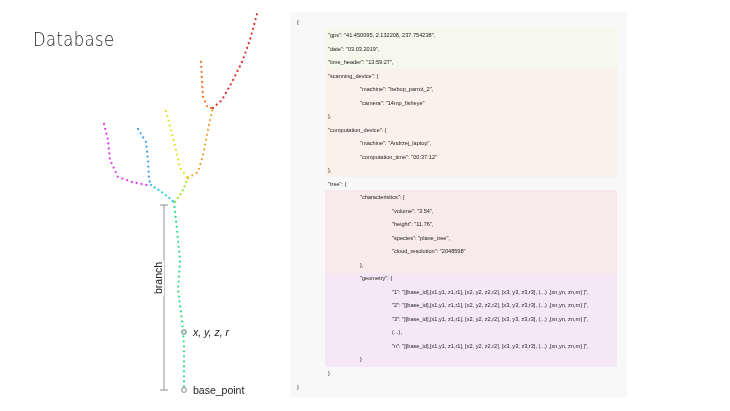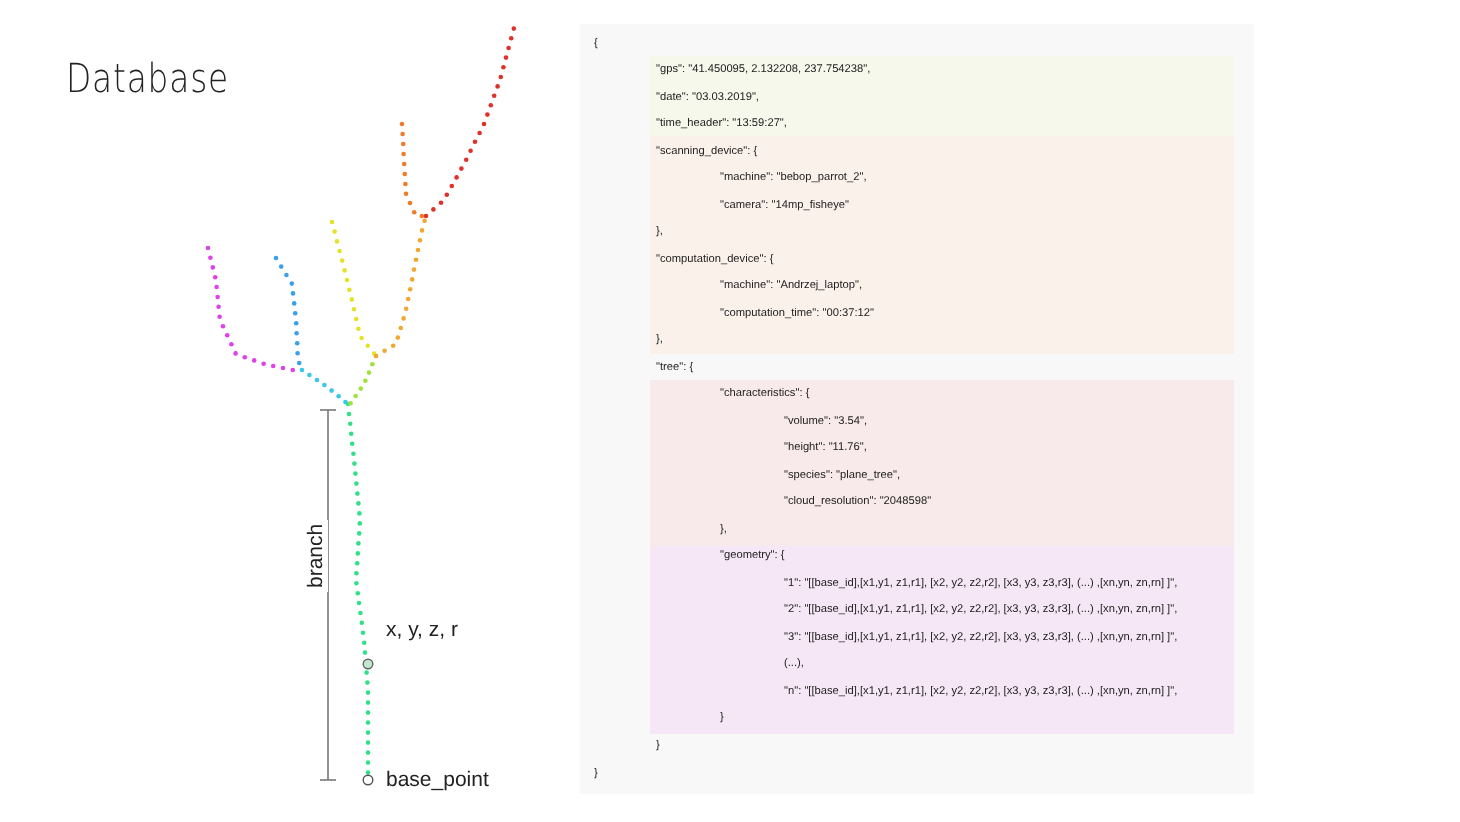--- a/index.html
+++ b/index.html
@@ -195,21 +195,21 @@
       <circle cx="253.0" cy="28.8" r="1.15" fill="#e0302a"></circle>
       <circle cx="254.3" cy="24.0" r="1.15" fill="#e0302a"></circle>
       <circle cx="255.6" cy="19.1" r="1.15" fill="#e0302a"></circle>
       <circle cx="256.9" cy="14.3" r="1.15" fill="#e0302a"></circle>
     </g>
   <circle cx="184" cy="332" r="2.4" fill="#bfe8cf" stroke="#666" stroke-width="0.7"></circle>
   <circle cx="184" cy="390" r="2.4" fill="#fff" stroke="#555" stroke-width="0.7"></circle>
 </svg>
 
 <div class="lbl-branch">branch</div>
-<div class="lbl" style="left:193px; top:309px;">x, y, z, r</div>
+<div class="lbl" style="left:193px; top:326px;font-style:italic;">x, y, z, r</div>
 <div class="lbl" style="left:193px; top:384px;text-align:center;">base_point</div>
 
 <div class="panel">
   <div class="blk blk-green"></div>
   <div class="blk blk-orange"></div>
   <div class="blk blk-pink"></div>
   <div class="blk blk-violet"></div>
   <div id="code-lines">
       <div class="ln i0" style="top: 6px;">{</div>
       <div class="ln i1" style="top: 19px;">"gps": "41.450095, 2.132208, 237.754238",</div>

